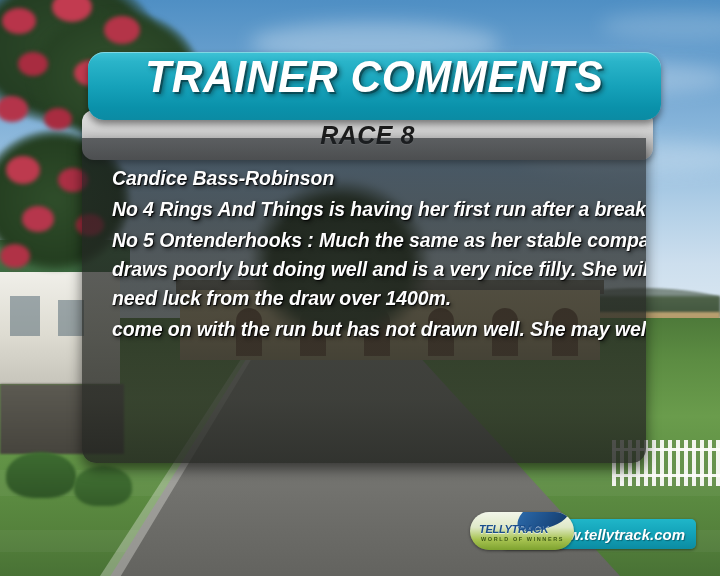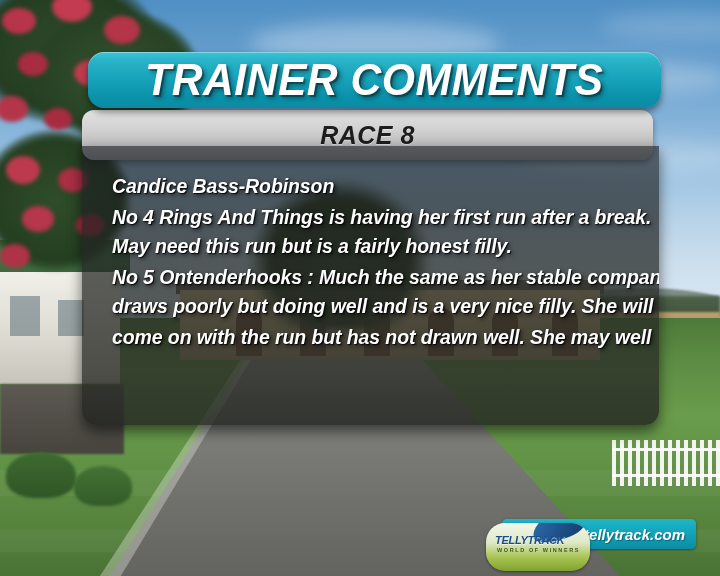--- a/index.html
+++ b/index.html
@@ -219,32 +219,31 @@
     position: absolute;
     left: 82px;
     top: 52px;
     width: 564px;
     height: 462px;
   }
 
   .title-bar {
     position: absolute;
     left: 6px; top: 0;
-    width: 573px; height: 56px;
+    width: 573px; height: 68px;
     border-radius: 16px;
     background: linear-gradient(180deg,
         #3fc3d6 0%,
         #2ab4c9 14%,
         #16a2ba 50%,
         #0a91aa 82%,
         #0b8ba3 100%);
     box-shadow: 0 4px 7px rgba(0,0,0,0.45),
                 inset 0 1px 0 rgba(255,255,255,0.35);
     display: flex;
-    align-items: center;
     justify-content: center;
     overflow: hidden;
   }
   .title-text {
     font-size: 44px;
     font-weight: bold;
     font-style: italic;
     color: #ffffff;
     letter-spacing: 0.5px;
     text-shadow:
@@ -274,32 +273,31 @@
     font-weight: bold;
     font-style: italic;
     color: #1d1d1d;
     letter-spacing: 0.5px;
     text-shadow: 0 1px 0 rgba(255,255,255,0.45);
     white-space: nowrap;
   }
 
   .body-panel {
     position: absolute;
-    left: 0px; top: 94px;
-    width: 564px; height: 279px;
+    left: 0px; top: 86px;
+    width: 564px; height: 325px;
     border-radius: 0 0 14px 14px;
     background: linear-gradient(180deg,
         rgba(26,30,34,0.62) 0%,
         rgba(30,33,32,0.70) 25%,
         rgba(38,40,36,0.74) 55%,
         rgba(42,44,39,0.78) 80%,
         rgba(34,36,32,0.82) 100%);
     box-shadow: 0 6px 14px rgba(0,0,0,0.55);
     overflow: hidden;
-    padding-left: 13px;
   }
 
   .comments {
     position: absolute;
     left: 30px;
     top: 26px;
     right: 14px;
   }
   .para {
     margin: 0 0 2px 0;
@@ -342,27 +340,26 @@
   .brand-url-text {
     font-size: 15px;
     font-weight: bold;
     font-style: italic;
     color: #ffffff;
     white-space: nowrap;
     text-shadow: 1px 1px 1px rgba(0,0,0,0.35);
   }
   .brand-logo {
     position: absolute;
-    left: 16px; top: -7px;
-    width: 104px; height: 48px;
+    left: 0px; top: -7px;
+    width: 104px; height: 38px;
     border-radius: 19px;
     background: linear-gradient(180deg, #f2f6ea 0%, #dfe9c8 40%, #a8c452 72%, #7ea22f 100%);
     box-shadow: 0 1px 3px rgba(0,0,0,0.45);
     overflow: hidden;
-    margin-top: 11px;
   }
   .logo-word {
     position: absolute;
     left: 9px; top: 11px;
     font-size: 11px;
     font-weight: bold;
     font-style: italic;
     color: #1b4f8c;
     letter-spacing: -0.3px;
     white-space: nowrap;
@@ -471,26 +468,26 @@
 
     <div class="body-panel">
       <div class="comments">
 
         <div class="para">
           <div class="line">Candice Bass-Robinson</div>
         </div>
 
         <div class="para">
           <div class="line">No 4 Rings And Things is having her first run after a break.</div>
-          <div class="line">May need this run but is a fairly honest filly.</div>
         </div>
 
         <div class="para">
           <div class="line">No 5 Ontenderhooks : Much the same as her stable companion</div>
           <div class="line">draws poorly but doing well and is a very nice filly. She will</div>
+          <div class="line">need luck from the draw over 1400m.</div>
         </div>
 
         <div class="para">
           <div class="line">come on with the run but has not drawn well. She may well</div>
         </div>
 
       </div>
     </div>
   </div>
 

